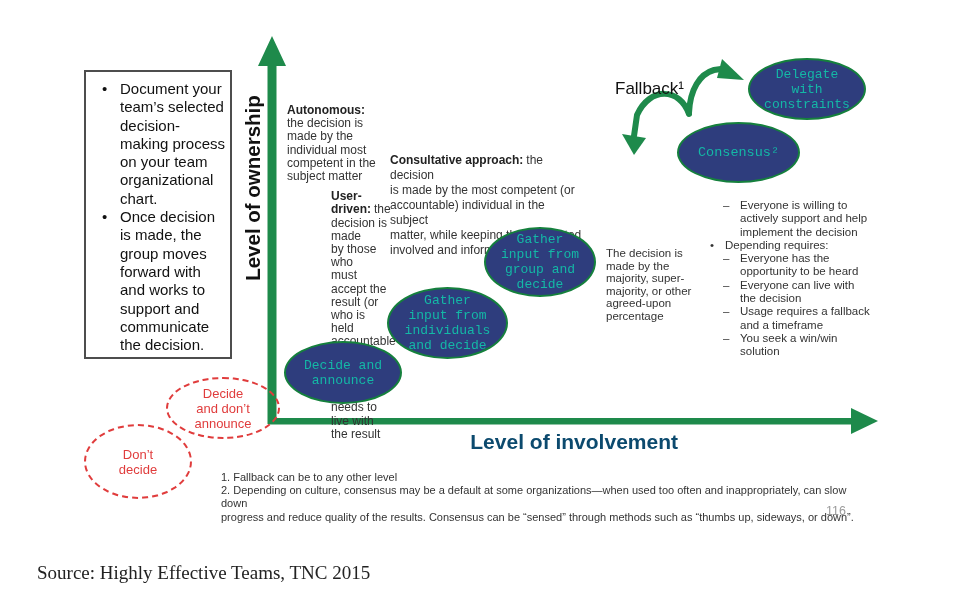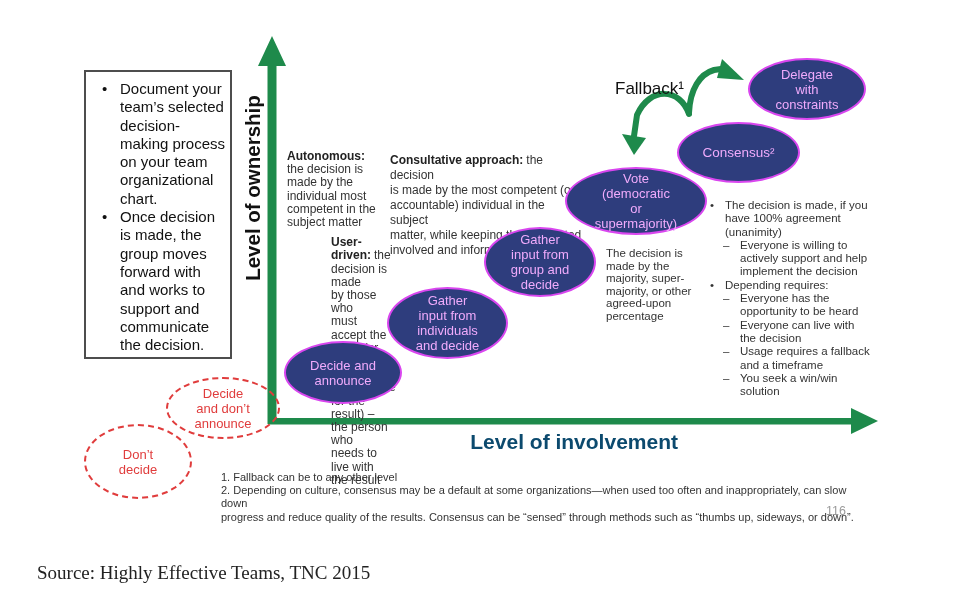--- a/index.html
+++ b/index.html
@@ -17,32 +17,32 @@
 
   
   .y-label{left:143px;top:176px;width:220px;text-align:center;font-size:20.5px;font-weight:bold;
            transform:rotate(-90deg);transform-origin:center center;color:#111;}
   .x-label{left:428px;top:430px;width:250px;text-align:right;font-size:21px;font-weight:bold;color:#0c4a6e;}
 
   
   .def{font-size:12px;line-height:13.2px;color:#333;}
   .def-col{left:287px;top:104px;width:108px;}
   .def .term{font-weight:bold;color:#222;}
-  .term-block{display:block;margin-top:46px;}
+  .term-block{display:block;}
   .term-inline{margin-right:3px;}
   .def-user{margin-top:7px;margin-left:44px;}
   .def-consult{left:390px;top:153px;width:192px;font-size:12px;line-height:15px;}
 
   
   .fallback-label{left:615px;top:79px;font-size:17px;color:#111;}
 
   
   .ov{border-radius:50%;display:flex;align-items:center;justify-content:center;
       text-align:center;box-sizing:border-box;}
-  .ov-blue{background:#2e3d7d;border:2px solid #d946ef;color:#f0abfc;font-size:13px;line-height:15px;}
+  .ov-blue{background:#2e3d7d;border:2px solid #15803d;color:#14b8a6;font-size:13px;line-height:15px;font-family:Liberation Mono, monospace;}
   .ov-red{background:transparent;border:2px dashed #e03c3c;color:#e03c3c;font-size:13px;line-height:15px;}
   .e-decide{left:284px;top:341px;width:118px;height:63px;}
   .e-gind{left:387px;top:287px;width:121px;height:72px;}
   .e-ggrp{left:484px;top:227px;width:112px;height:70px;}
   .e-vote{left:565px;top:167px;width:142px;height:68px;}
   .e-cons{left:677px;top:122px;width:123px;height:61px;font-size:13.5px;}
   .e-del{left:748px;top:58px;width:118px;height:62px;}
   .e-dda{left:166px;top:377px;width:114px;height:62px;}
   .e-dd{left:84px;top:424px;width:108px;height:75px;text-align:center;}
 
@@ -147,26 +147,20 @@
 input from
 individuals
 and decide</span>
     </div>
   <div class="abs ov ov-blue e-ggrp">
     <span class="pre">Gather
 input from
 group and
 decide</span>
     </div>
-  <div class="abs ov ov-blue e-vote">
-    <span class="pre">Vote
-(democratic
-or
-supermajority)</span>
-    </div>
   <div class="abs ov ov-blue e-cons">
     <span class="pre">Consensus²</span>
     </div>
   <div class="abs ov ov-blue e-del">
     <span class="pre">Delegate
 with
 constraints</span>
     </div>
 
   <div class="abs ov ov-red e-dda">
@@ -180,23 +174,20 @@
     </div>
 
   <div class="abs vote-note pre">The decision is
 made by the
 majority, super-
 majority, or other
 agreed-upon
 percentage</div>
 
   <div class="abs cons-notes">
-    <div class="b pre">The decision is made, if you
-have 100% agreement
-(unanimity)</div>
     <div class="s pre">Everyone is willing to
 actively support and help
 implement the decision</div>
     <div class="b pre">Depending requires:</div>
     <div class="s pre">Everyone has the
 opportunity to be heard</div>
     <div class="s pre">Everyone can live with
 the decision</div>
     <div class="s pre">Usage requires a fallback
 and a timeframe</div>

